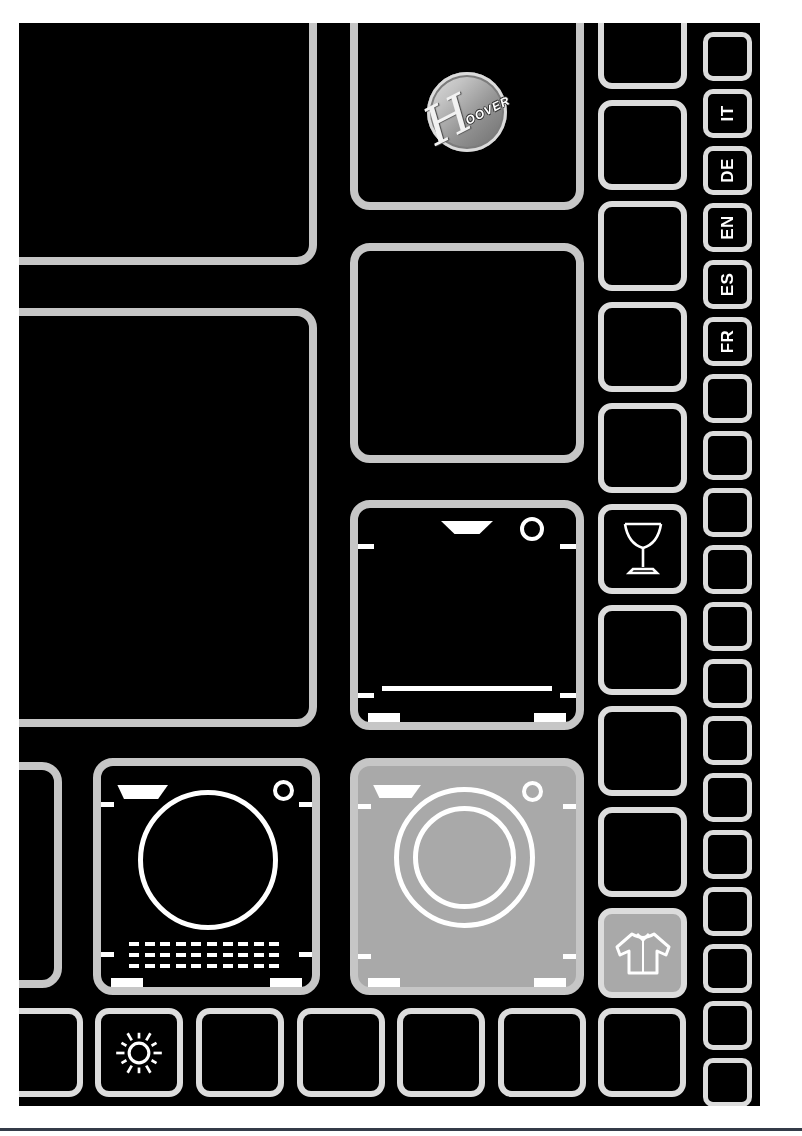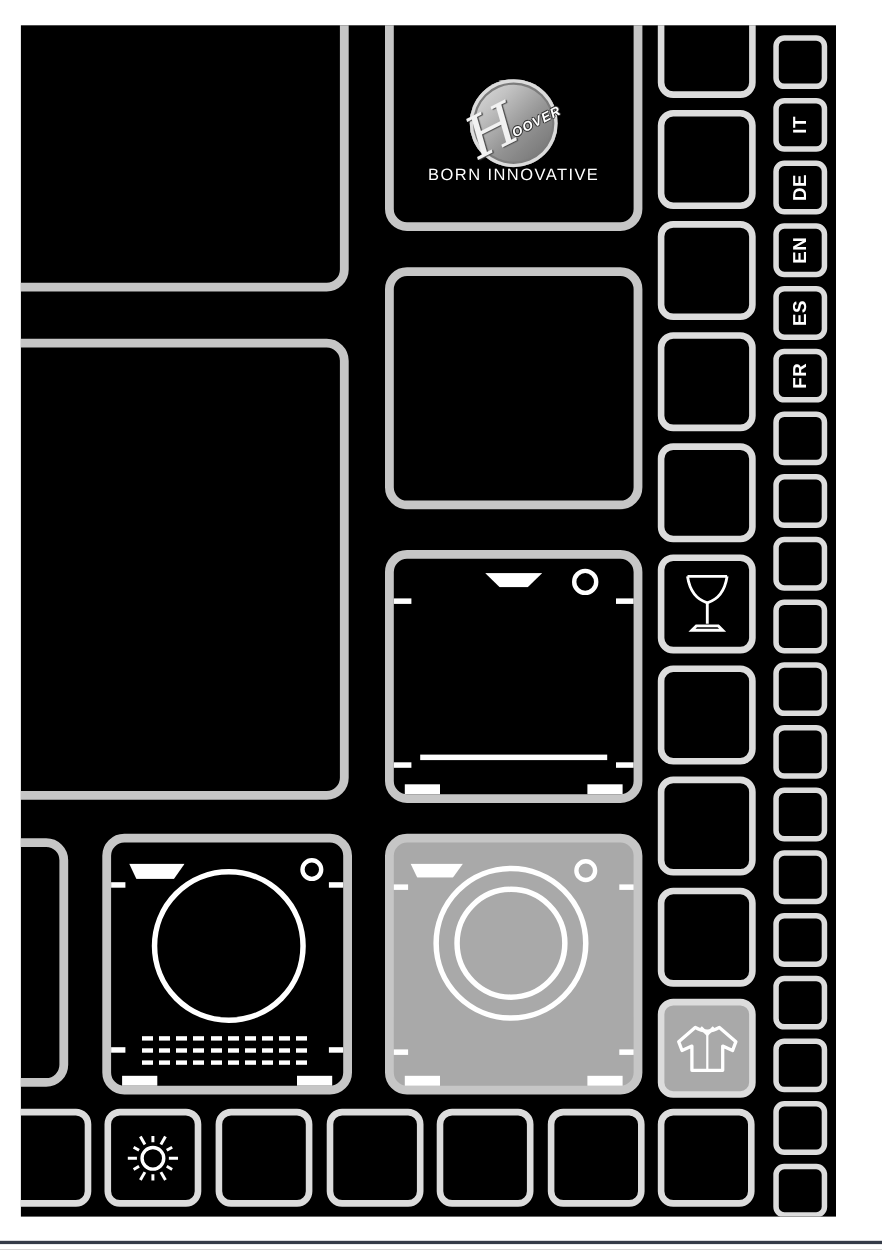--- a/index.html
+++ b/index.html
@@ -44,21 +44,20 @@
     <div class="tile" style="left:-60px;top:285px;width:358px;height:419px;"></div>
     <div class="tile" style="left:-184px;top:739px;width:227px;height:226px;"></div>
 
     <div class="tile" style="left:331px;top:-43px;width:234px;height:230px;">
       <div class="logo-badge">
         <div class="logo-mark">
           <span class="logo-h">H</span>
           <span class="logo-rest">OOVER</span>
         </div>
       </div>
-      <div class="tagline">BORN INNOVATIVE</div>
     </div>
 
     <div class="tile" style="left:331px;top:220px;width:234px;height:220px;"></div>
 
     <div class="tile" style="left:331px;top:477px;width:234px;height:230px;">
       <div class="d" style="left:0;top:36px;width:16px;height:5px;"></div>
       <div class="d" style="right:0;top:36px;width:16px;height:5px;"></div>
       <div class="d handle" style="top:13px;width:52px;height:13px;"></div>
       <div class="ring" style="left:162px;top:9px;width:24px;height:24px;"></div>
       <div class="d" style="left:24px;right:24px;top:178px;height:5px;"></div>

